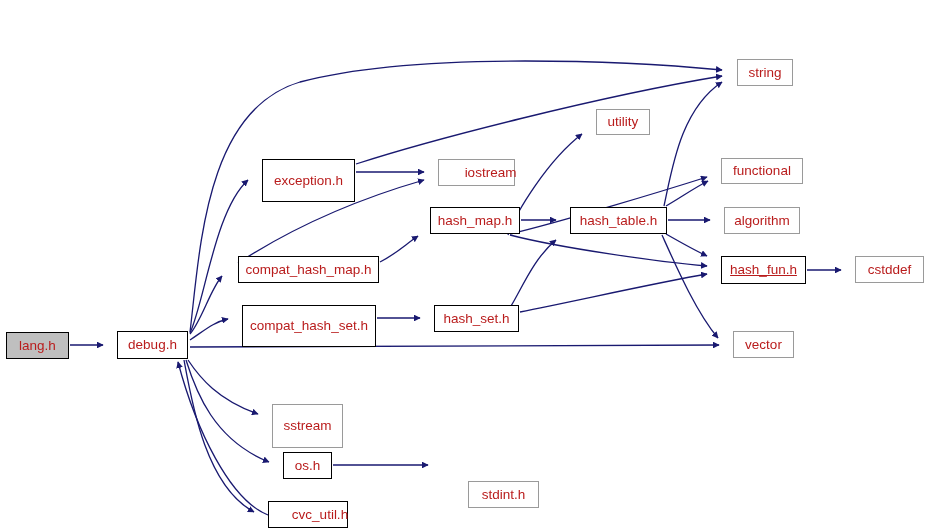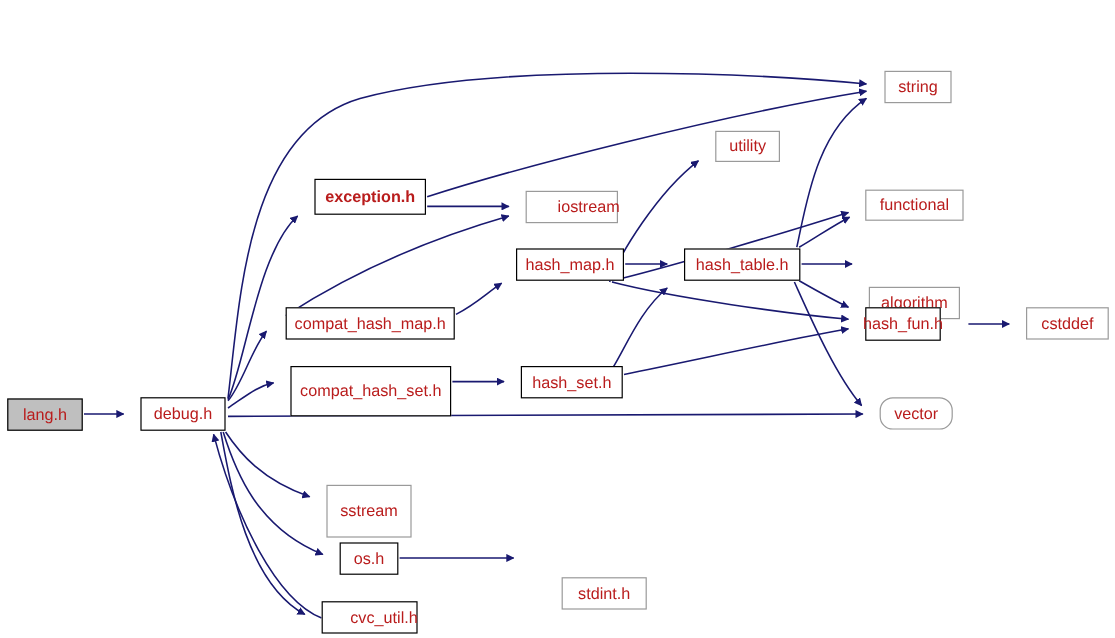--- a/index.html
+++ b/index.html
@@ -90,21 +90,21 @@
         <path d="M 333,465 L 428,465" marker-end="url(#arrow)" stroke="#191970"></path>
       </g>
   </svg>
   <div id="node-group">
       <div class="node current" style="left: 6px; top: 332px; width: 63px; height: 27px; justify-content: center;">
         <span class="node-label">lang.h</span>
       </div>
       <div class="node" style="left: 117px; top: 331px; width: 71px; height: 28px; text-align: center;">
         <span class="node-label">debug.h</span>
       </div>
-      <div class="node" style="left: 262px; top: 149px; width: 93px; height: 30px; font-weight: bold;">
+      <div class="node" style="left: 262px; top: 159px; width: 93px; height: 43px;">
         <span class="node-label">exception.h</span>
       </div>
       <div class="node" style="left: 238px; top: 256px; width: 141px; height: 27px;">
         <span class="node-label">compat_hash_map.h</span>
       </div>
       <div class="node" style="left: 242px; top: 305px; width: 134px; height: 42px;">
         <span class="node-label">compat_hash_set.h</span>
       </div>
       <div class="node sys" style="left: 272px; top: 404px; width: 71px; height: 44px; text-align: right;">
         <span class="node-label">sstream</span>
@@ -132,26 +132,26 @@
       </div>
       <div class="node" style="left: 570px; top: 207px; width: 97px; height: 27px;">
         <span class="node-label">hash_table.h</span>
       </div>
       <div class="node sys" style="left: 737px; top: 59px; width: 56px; height: 27px;">
         <span class="node-label">string</span>
       </div>
       <div class="node sys" style="left: 721px; top: 158px; width: 82px; height: 26px;">
         <span class="node-label">functional</span>
       </div>
-      <div class="node sys" style="left: 724px; top: 207px; width: 76px; height: 27px; margin-top: 32px;">
+      <div class="node sys" style="left: 724px; top: 207px; width: 76px; height: 27px;">
         <span class="node-label">algorithm</span>
       </div>
-      <div class="node" style="left: 721px; top: 256px; width: 63px; height: 28px;">
+      <div class="node" style="left: 721px; top: 256px; width: 85px; height: 28px; text-decoration: underline;">
         <span class="node-label">hash_fun.h</span>
       </div>
-      <div class="node sys" style="left: 733px; top: 331px; width: 61px; height: 27px; border-radius: 11px;">
+      <div class="node sys" style="left: 733px; top: 331px; width: 61px; height: 27px;">
         <span class="node-label">vector</span>
       </div>
       <div class="node sys" style="left: 855px; top: 256px; width: 69px; height: 27px;">
         <span class="node-label">cstddef</span>
       </div>
     </div>
 </div>
 
 </body></html>

